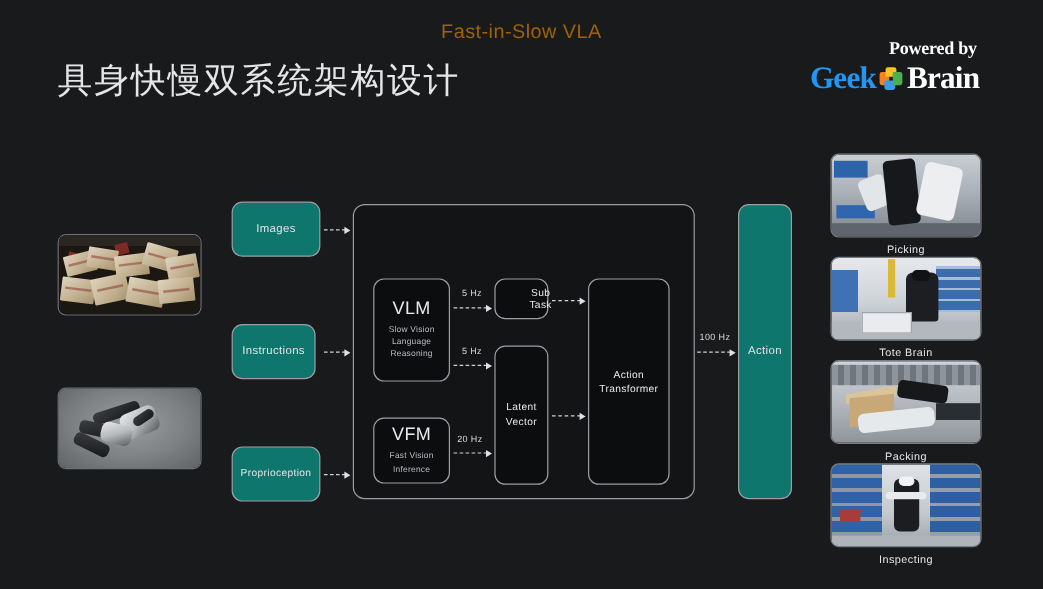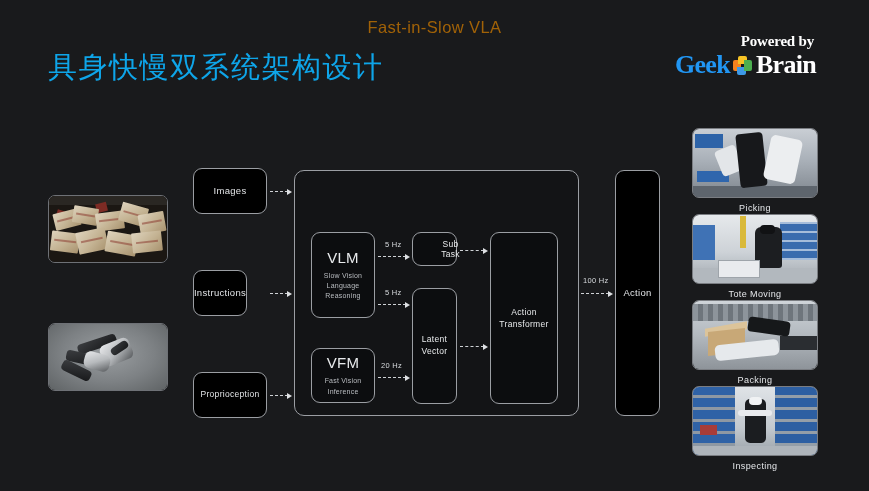--- a/index.html
+++ b/index.html
@@ -17,21 +17,21 @@
     background: #191a1c;
   }
 
   
   #page-title {
     position: absolute;
     left: 48px;
     top: 48px;
     font-size: 29px;
     letter-spacing: 1.5px;
-    color: #0ea5e9;
+    color: #e5e5e5;
     font-weight: 400;
     white-space: nowrap;
   }
   #brand-lockup {
     position: absolute;
     right: 53px;
     top: 34px;
     text-align: right;
     line-height: 1;
     font-family: Liberation Serif, serif;
@@ -77,33 +77,33 @@
   .pq1 { left: 0;   top: 4px;  width: 8px; height: 11px; background: #f5821f; border-radius: 2px 0 0 2px; }
   .pq2 { left: 5px; top: 0;    width: 9px; height: 8px;  background: #f7c325; border-radius: 2px 2px 0 0; }
   .pq3 { left: 4px; top: 11px; width: 9px; height: 8px;  background: #3d9ae8; border-radius: 0 0 2px 2px; }
   .pq4 { left: 11px;top: 4px;  width: 8px; height: 11px; background: #4caf50; border-radius: 0 2px 2px 0; }
 
   
   .box {
     position: absolute;
     border: 1px solid #9b9ea3;
     border-radius: 9px;
-    background: #000000;
+    background: #0f766e;
     display: flex;
     flex-direction: column;
     align-items: center;
     justify-content: center;
     color: #e2e4e7;
     text-align: center;
   }
   .box-label { font-size: 9.5px; letter-spacing: 0.3px; line-height: 1.35; }
 
   
   #box-images       { left: 193px; top: 168px; width: 74px; height: 46px; }
-  #box-instructions { left: 193px; top: 270px; width: 54px; height: 46px; }
+  #box-instructions { left: 193px; top: 270px; width: 70px; height: 46px; }
   #box-proprio      { left: 193px; top: 372px; width: 74px; height: 46px; }
   #box-proprio .box-label { font-size: 8.5px; }
 
   
   #vla-container {
     position: absolute;
     left: 294px; top: 170px;
     width: 285px; height: 246px;
     border: 1px solid #9b9ea3;
     border-radius: 10px;
@@ -448,21 +448,21 @@
         <div class="floor"></div>
         <div class="shelfL"></div>
         <div class="shelfR"></div>
         <div class="rackline"></div>
         <div class="post"></div>
         <div class="robot"></div>
         <div class="robothead"></div>
         <div class="tote"></div>
       </div>
     </div>
-    <div class="thumb-caption">Tote  Moving</div>
+    <div class="thumb-caption">Tote  Brain</div>
   </div>
 
   <div class="thumb-wrap" id="thumb-packing-wrap">
     <div class="thumb">
       <div class="sc-packing">
         <div class="conveyor"></div>
         <div class="darkband"></div>
         <div class="cartonlid"></div>
         <div class="carton"></div>
         <div class="armdark"></div>

